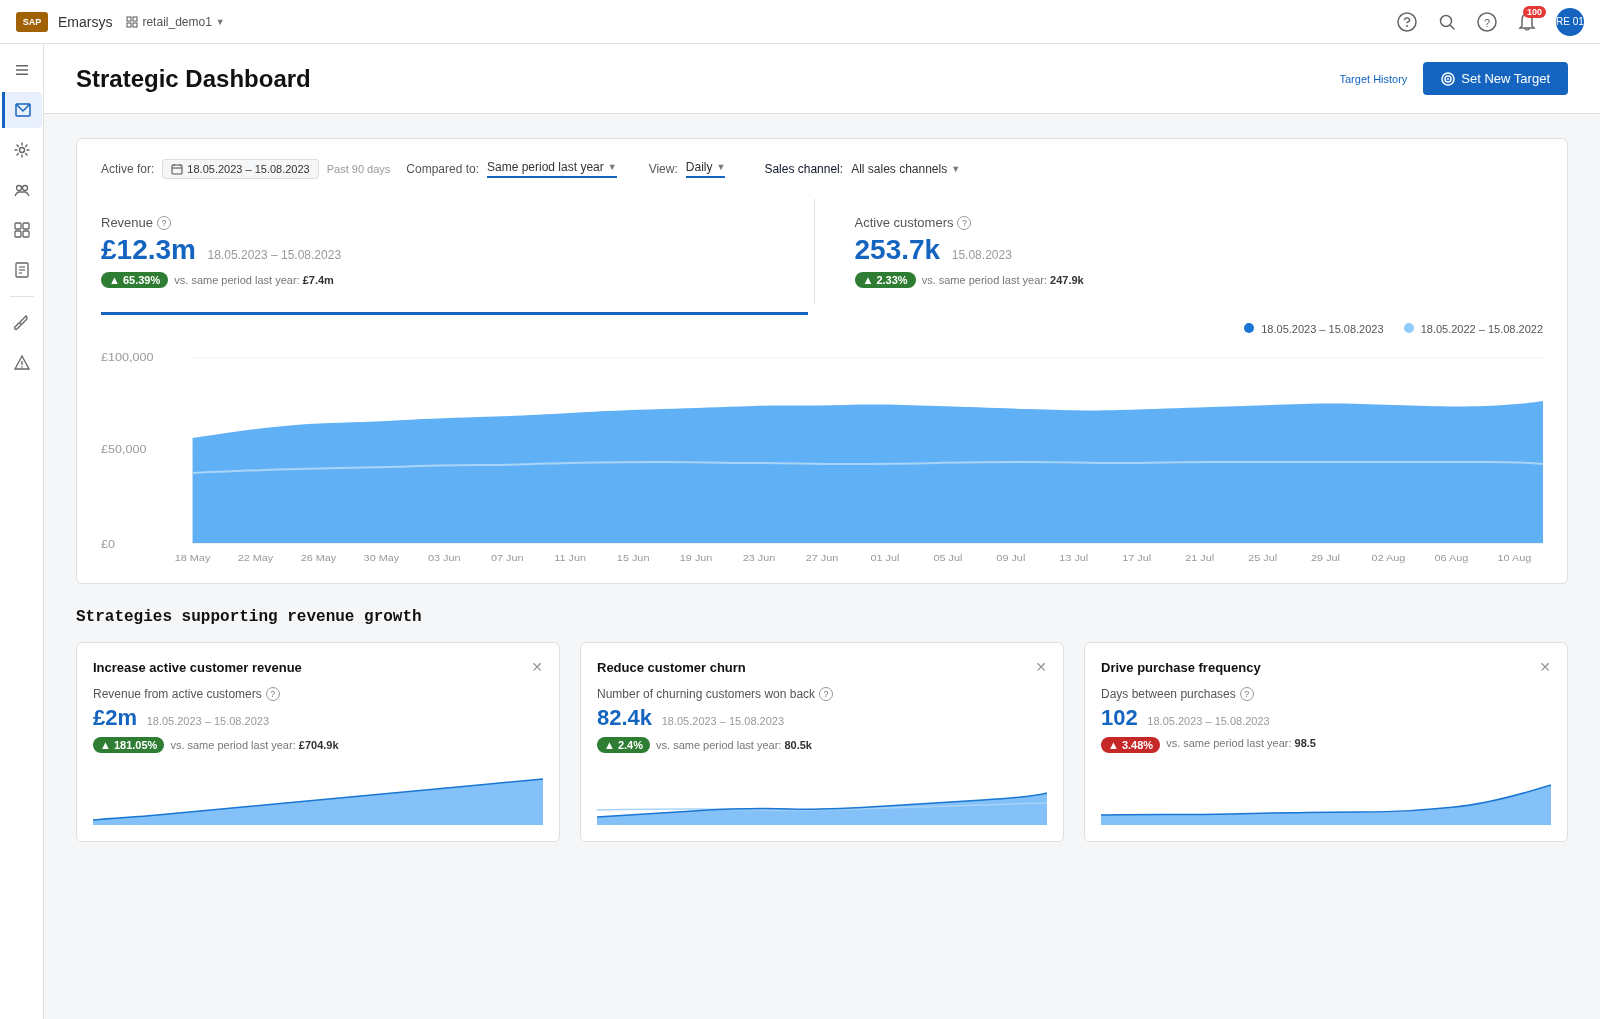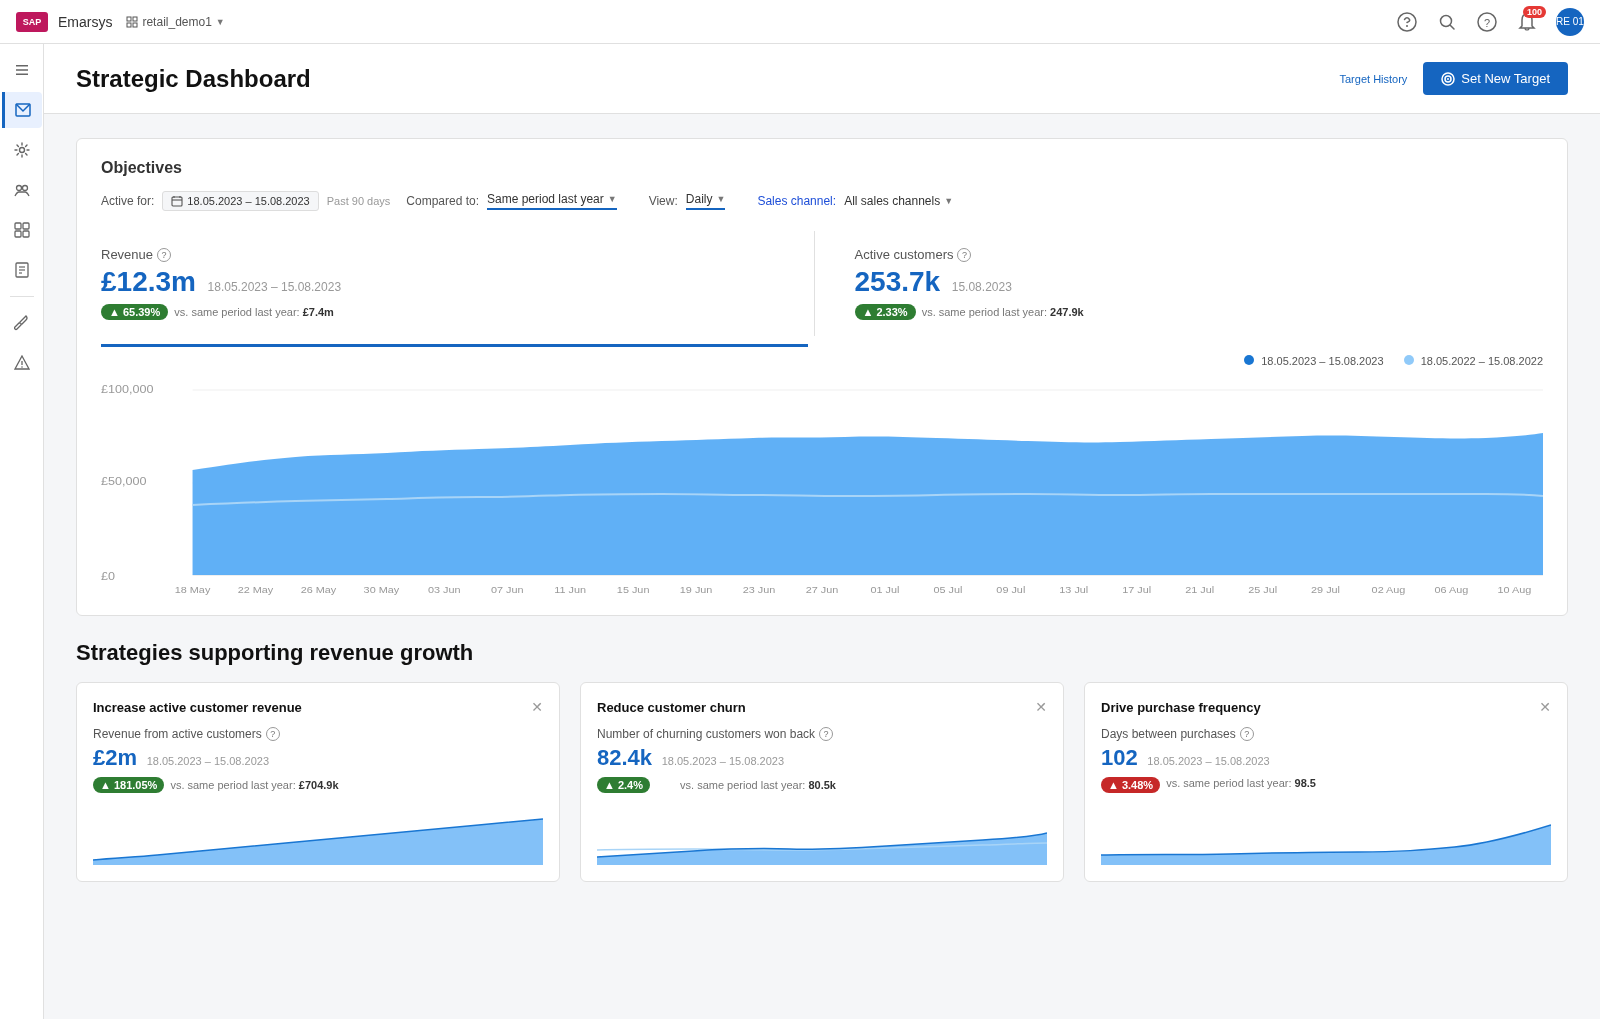--- a/index.html
+++ b/index.html
@@ -1,20 +1,20 @@
 <!DOCTYPE html>
 <html><head>
   <meta charset="utf-8">
   <style>
     * { margin: 0; padding: 0; box-sizing: border-box; }
     body { font-family: -apple-system, BlinkMacSystemFont, 'Segoe UI', Arial, sans-serif; background: #f5f6f8; font-size: 13px; color: #333; overflow-x: hidden; }
 
     
     .top-nav { display: flex; align-items: center; background: #fff; height: 44px; padding: 0 16px; border-bottom: 1px solid #e0e0e0; position: fixed; top: 0; left: 0; right: 0; z-index: 100; }
-    .sap-logo { width: 32px; height: 20px; background: #be185d; border-radius: 3px; display: flex; align-items: center; justify-content: center; color: #fff; font-size: 9px; font-weight: bold; margin-right: 10px; }
+    .sap-logo { width: 32px; height: 20px; background: #a16207; border-radius: 3px; display: flex; align-items: center; justify-content: center; color: #fff; font-size: 9px; font-weight: bold; margin-right: 10px; }
     .nav-brand { font-size: 14px; font-weight: 500; color: #333; margin-right: 14px; }
     .nav-workspace { display: flex; align-items: center; font-size: 12px; color: #555; gap: 4px; cursor: pointer; }
     .nav-workspace svg { width: 12px; height: 12px; }
     .nav-spacer { flex: 1; }
     .nav-icons { display: flex; align-items: center; gap: 18px; }
     .nav-icon { width: 22px; height: 22px; display: flex; align-items: center; justify-content: center; cursor: pointer; color: #555; position: relative; }
     .notification-badge { position: absolute; top: -5px; right: -8px; background: #e53935; color: #fff; font-size: 9px; border-radius: 8px; padding: 1px 4px; font-weight: bold; }
     .nav-avatar { width: 28px; height: 28px; background: #1565c0; border-radius: 50%; display: flex; align-items: center; justify-content: center; color: #fff; font-size: 10px; font-weight: normal; }
 
     
@@ -27,36 +27,36 @@
 
     
     .page-header { background: #fff; padding: 18px 32px; display: flex; align-items: center; justify-content: space-between; border-bottom: 1px solid #e0e0e0; }
     .page-title { font-size: 24px; font-weight: 700; color: #111; }
     .page-header-actions { display: flex; align-items: center; gap: 16px; }
     .target-history-link { color: #1565c0; font-size: 11px; text-decoration: none; cursor: pointer; }
     .set-target-btn { background: #1565c0; color: #fff; border: none; border-radius: 4px; padding: 9px 18px; font-size: 13px; font-weight: 500; cursor: pointer; display: flex; align-items: center; gap: 6px; }
 
     
     .content { padding: 24px 32px; }
-    .section-title { font-size: 22px; font-weight: 600; color: #111; margin-bottom: 16px; }
+    .section-title { font-size: 16px; font-weight: 600; color: #111; margin-bottom: 16px; font-family: Liberation Mono, monospace; }
 
     
     .objectives-card { background: #fff; border-radius: 6px; padding: 20px 24px; margin-bottom: 24px; border: 1px solid #e0e0e0; }
     .objectives-header { font-size: 16px; font-weight: 600; margin-bottom: 14px; }
 
     
     .filters-row { display: flex; align-items: center; gap: 0; margin-bottom: 20px; flex-wrap: wrap; row-gap: 8px; }
     .filter-label { color: #555; font-size: 12px; margin-right: 8px; }
     .filter-item { display: flex; align-items: center; gap: 4px; font-size: 12px; color: #333; margin-right: 24px; cursor: pointer; border-bottom: 2px solid #1565c0; padding-bottom: 2px; }
     .filter-item-plain { display: flex; align-items: center; gap: 4px; font-size: 12px; color: #333; margin-right: 24px; cursor: pointer; }
     .filter-date { display: flex; align-items: center; gap: 4px; background: #f5f6f8; border: 1px solid #ddd; border-radius: 3px; padding: 3px 8px; font-size: 11px; color: #333; margin-right: 8px; }
     .filter-past { font-size: 11px; color: #999; margin-right: 16px; }
     .compared-label { color: #555; font-size: 12px; margin-right: 8px; }
     .view-label { color: #555; font-size: 12px; margin-right: 8px; margin-left: 8px; }
-    .sales-label { color: #1d4ed8; font-size: 12px; margin-right: 8px; margin-left: 8px; }
+    .sales-label { color: #0f172a; font-size: 12px; margin-right: 8px; margin-left: 15px; }
     .chevron { font-size: 9px; color: #777; }
 
     
     .metrics-row { display: flex; gap: 16px; margin-bottom: 0; }
     .metric-panel { flex: 1; padding: 16px 0; }
     .metric-panel:first-child { border-right: 1px solid #e0e0e0; padding-right: 24px; margin-right: 24px; }
     .metric-label { font-size: 13px; color: #555; margin-bottom: 4px; display: flex; align-items: center; gap: 4px; }
     .metric-value { font-size: 28px; font-weight: 700; color: #1565c0; display: inline; }
     .metric-date { font-size: 12px; color: #999; margin-left: 8px; }
     .metric-badge { display: inline-flex; align-items: center; gap: 3px; background: #2e7d32; color: #fff; border-radius: 10px; padding: 2px 8px; font-size: 11px; font-weight: 600; margin-right: 6px; }
@@ -213,21 +213,20 @@
             <circle cx="7" cy="7" r="1" fill="#fff"></circle>
           </svg>
         <span>Set New Target</span>
       </button>
     </div>
   </div>
 
   <div class="content">
 
     <div class="objectives-card">
-      <div class="objectives-header">Objectives</div>
 
       <div class="filters-row">
         <span class="filter-label">Active for:</span>
         <div class="filter-date">
           <svg width="12" height="12" viewBox="0 0 12 12">
               <rect x="1" y="2" width="10" height="9" rx="1" fill="none" stroke="#555" stroke-width="1.1"></rect>
               <line x1="3" y1="1" x2="3" y2="3" stroke="#555" stroke-width="1.1"></line>
               <line x1="9" y1="1" x2="9" y2="3" stroke="#555" stroke-width="1.1"></line>
               <line x1="1" y1="5" x2="11" y2="5" stroke="#555" stroke-width="1.1"></line>
             </svg>
@@ -381,21 +380,21 @@
             <span class="strategy-close">✕</span>
           </div>
           <div class="strategy-metric-label">
             <span>Number of churning customers won back</span>
             <div class="info-icon">?</div>
           </div>
           <div>
             <span class="strategy-value">82.4k</span>
             <span class="strategy-date">18.05.2023 – 15.08.2023</span>
           </div>
-          <div style="margin-top:6px; display:flex; align-items:center;gap:24px;">
+          <div style="margin-top:6px; display:flex; align-items:center;">
             <span class="strategy-badge">▲ 2.4%</span>
             <span class="strategy-vs">
               <span>vs. same period last year:</span>
               <strong>80.5k</strong>
             </span>
           </div>
           <div class="strategy-chart">
             <svg width="100%" height="60" viewBox="0 0 420 60" preserveAspectRatio="none">
 
               <path d="M0,52 C30,50 60,48 90,46 C120,44 150,43 180,44 C210,45 240,43 270,41 C300,39 330,37 360,35 C390,33 410,31 420,28 L420,60 L0,60 Z" fill="#4fa7f5" fill-opacity="0.7"></path>

